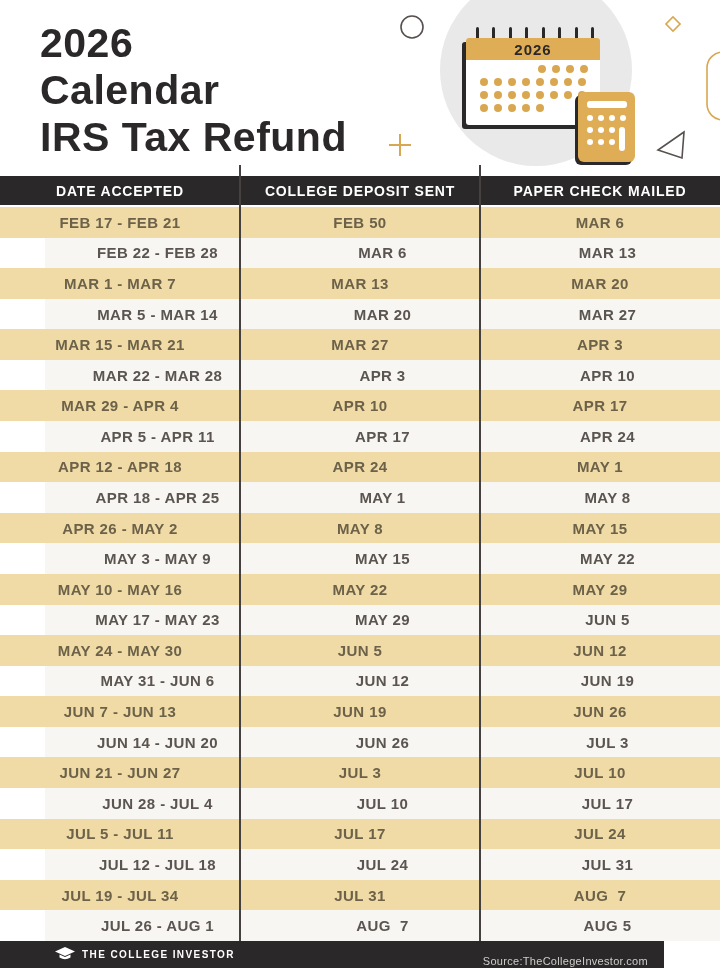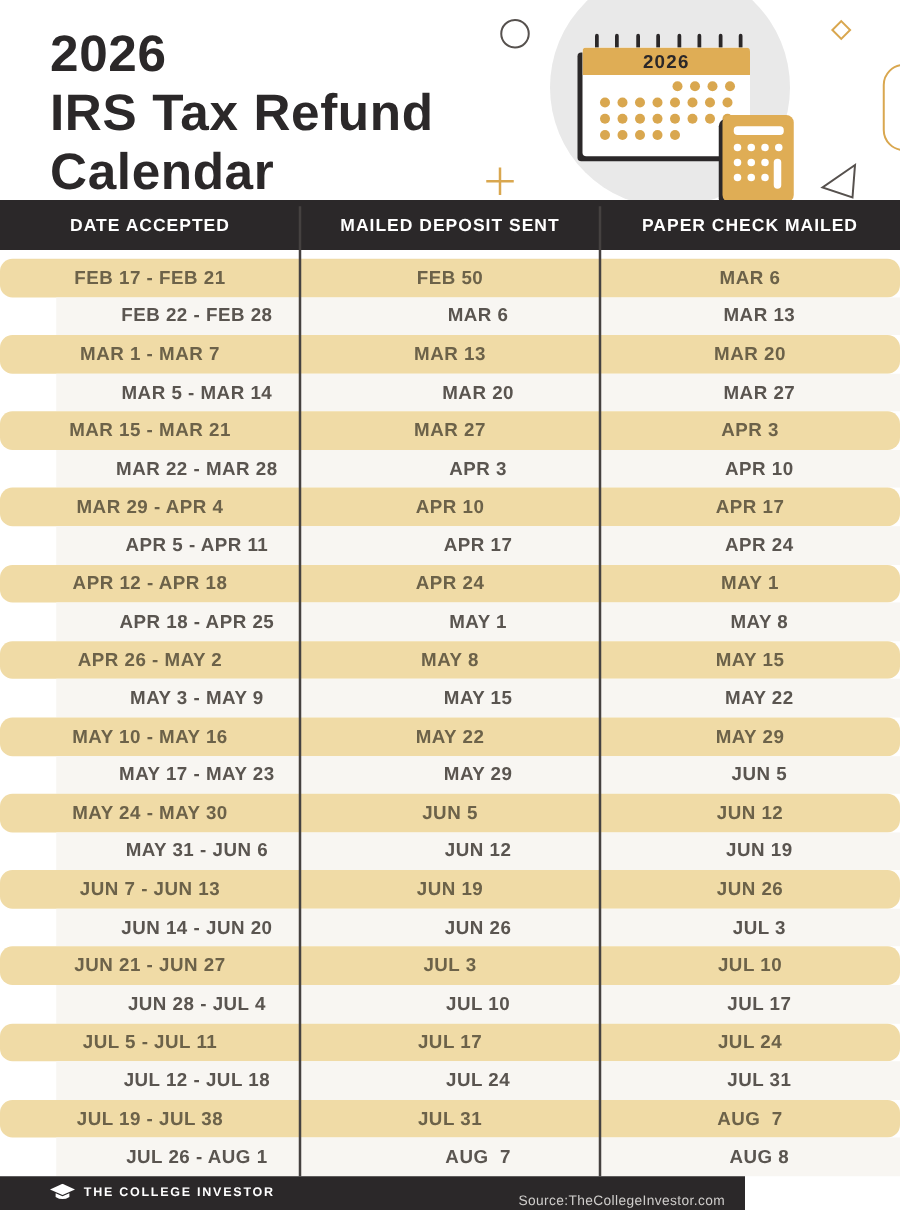--- a/index.html
+++ b/index.html
@@ -36,40 +36,40 @@
   .calc-display{width:40px;height:7px;background:#FFFFFF;border-radius:3px;margin-bottom:7px;}
   .calc-keys{position:relative;}
   .key-row{display:flex;gap:5px;margin-bottom:6px;}
   .calc-key{width:6px;height:6px;border-radius:50%;background:#FFFFFF;}
   .calc-bar{position:absolute;right:2px;top:12px;width:6px;height:24px;border-radius:3px;background:#FFFFFF;}
 
   
   .deco{position:absolute;}
 
   
-  .thead{position:absolute;left:0;top:160px;width:720px;height:40px;background:var(--dark);
+  .thead{position:absolute;left:0;top:176px;width:720px;height:29px;background:var(--dark);
          display:flex;z-index:2;}
   .th{flex:1;display:flex;align-items:center;justify-content:center;color:#FFFFFF;
       font-size:14px;font-weight:700;letter-spacing:0.8px;}
   .tbody{position:absolute;left:0;top:207px;width:720px;height:734px;display:flex;flex-direction:column;}
   .trow{flex:1;display:flex;}
-  .trow.odd{background:var(--row-tan);border-radius:10px;}
+  .trow.odd{background:var(--row-tan);}
   .trow.even{background:var(--row-white);margin-left:45px;}
   .trow.odd .tcell{color:var(--text-tan-row);}
   .trow.even .tcell{color:var(--text-white-row);}
   .tcell{flex:1;display:flex;align-items:center;justify-content:center;
          font-size:15px;font-weight:700;letter-spacing:0.4px;white-space:pre;}
   .col-divider{position:absolute;top:165px;width:2px;height:776px;background:var(--divider);z-index:3;}
   .col-divider.d1{left:239px;}
   .col-divider.d2{left:479px;}
 
   
-  .footer{position:absolute;left:0;top:941px;width:596px;height:27px;background:var(--dark);
+  .footer{position:absolute;left:0;top:941px;width:664px;height:27px;background:var(--dark);
           display:flex;align-items:center;justify-content:space-between;
-          padding:0 16px 0 40px;z-index:4;}
+          padding:0 16px 0 55px;z-index:4;}
   .brand{display:flex;align-items:center;gap:7px;}
   .brand-text{color:#FFFFFF;font-size:10px;font-weight:700;letter-spacing:1.4px;}
   .source-text{color:var(--footer-source);font-size:11px;letter-spacing:0.3px;margin-top:12px;}
 </style>
 </head>
 <body>
 
 <div class="page">
 
   <div class="hero-circle"></div>
@@ -160,27 +160,27 @@
         <span class="calc-key"></span>
           <span class="calc-key"></span>
           <span class="calc-key"></span>
       </div>
       <div class="calc-bar"></div>
     </div>
   </div>
 
   <div class="title">
     <div>2026</div>
+    <div>Calendar</div>
     <div>IRS Tax Refund</div>
-    <div>Calendar</div>
   </div>
 
   <div class="thead">
     <div class="th">DATE ACCEPTED</div>
-    <div class="th">MAILED DEPOSIT SENT</div>
+    <div class="th">COLLEGE DEPOSIT SENT</div>
     <div class="th">PAPER CHECK MAILED</div>
   </div>
 
   <div class="tbody">
       <div class="trow odd">
         <div class="tcell">FEB 17 - FEB 21</div>
         <div class="tcell">FEB 50</div>
         <div class="tcell">MAR 6</div>
       </div>
       <div class="trow even">
@@ -282,28 +282,28 @@
         <div class="tcell">JUL 5 - JUL 11</div>
         <div class="tcell">JUL 17</div>
         <div class="tcell">JUL 24</div>
       </div>
       <div class="trow even">
         <div class="tcell">JUL 12 - JUL 18</div>
         <div class="tcell">JUL 24</div>
         <div class="tcell">JUL 31</div>
       </div>
       <div class="trow odd">
-        <div class="tcell">JUL 19 - JUL 38</div>
+        <div class="tcell">JUL 19 - JUL 34</div>
         <div class="tcell">JUL 31</div>
         <div class="tcell">AUG  7</div>
       </div>
       <div class="trow even">
         <div class="tcell">JUL 26 - AUG 1</div>
         <div class="tcell">AUG  7</div>
-        <div class="tcell">AUG 8</div>
+        <div class="tcell">AUG 5</div>
       </div>
     </div>
 
   <div class="col-divider d1"></div>
   <div class="col-divider d2"></div>
 
   <div class="footer">
     <div class="brand">
       <svg width="20" height="15" viewBox="0 0 20 15">
         <polygon points="10,0 20,4.5 10,9 0,4.5" fill="#FFFFFF"></polygon>

